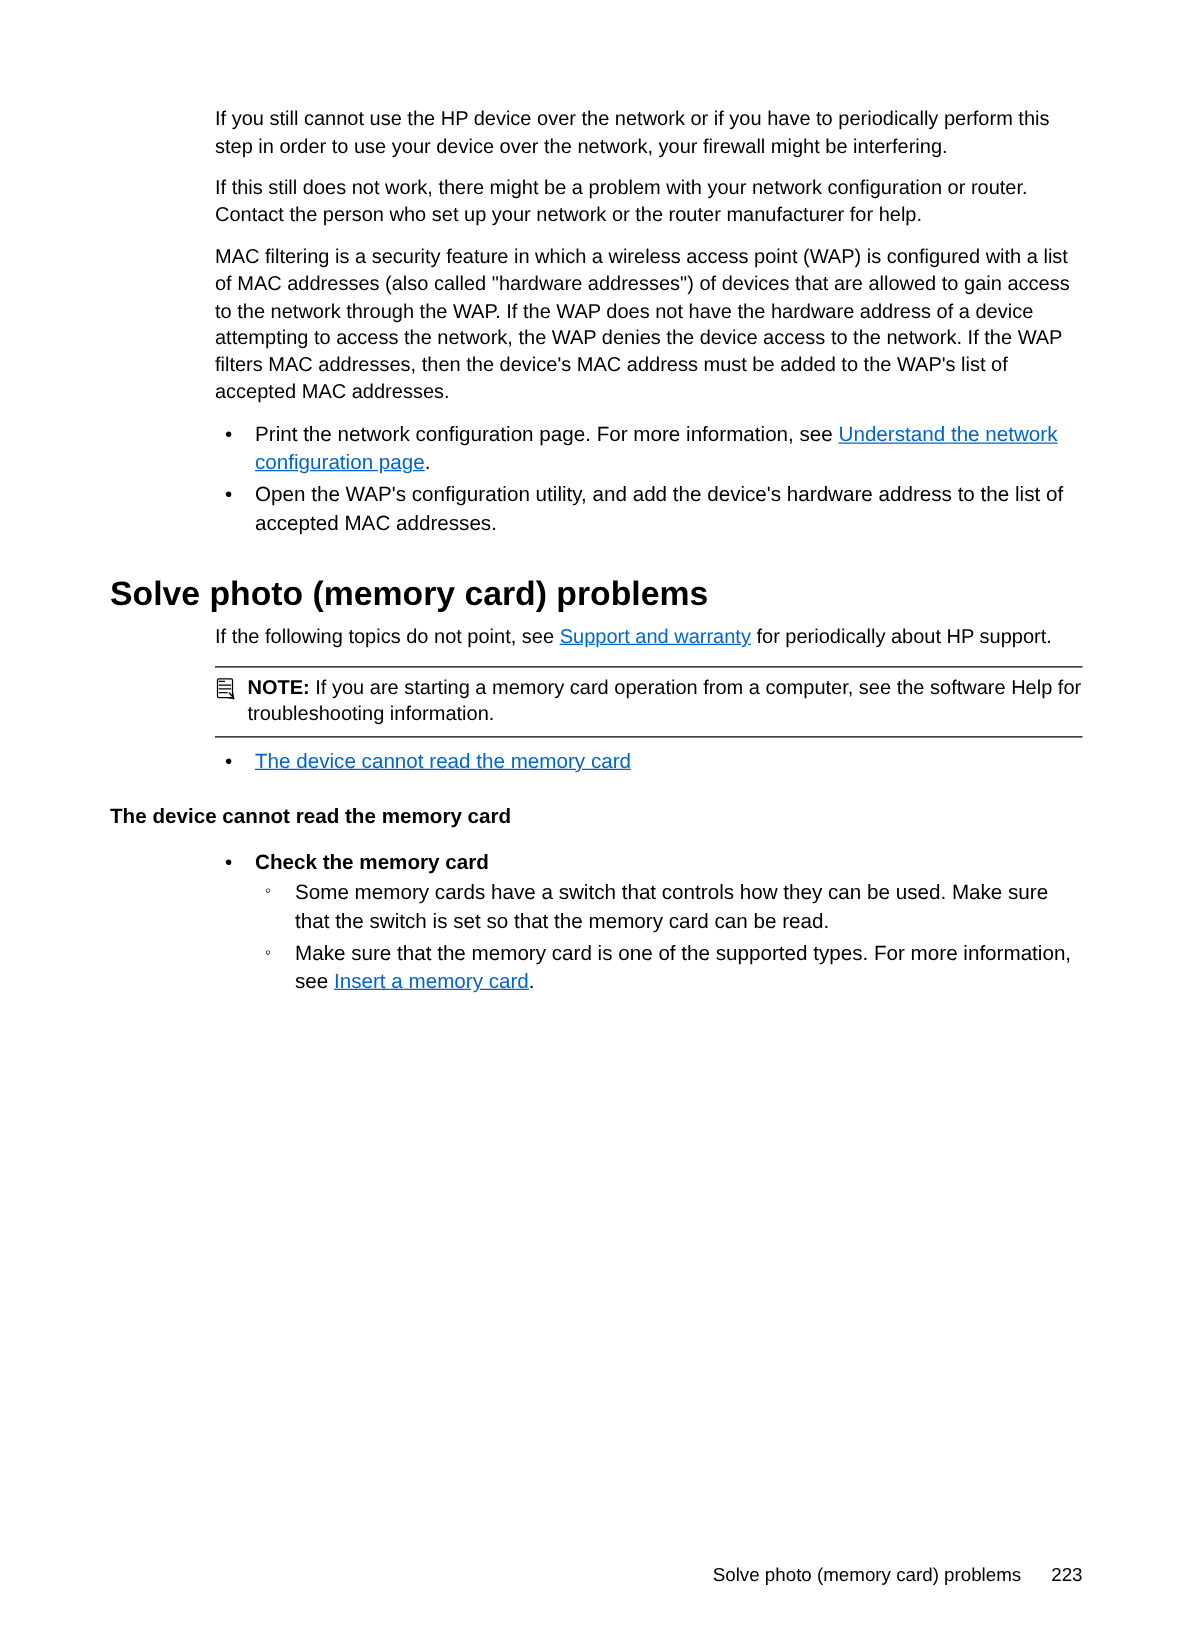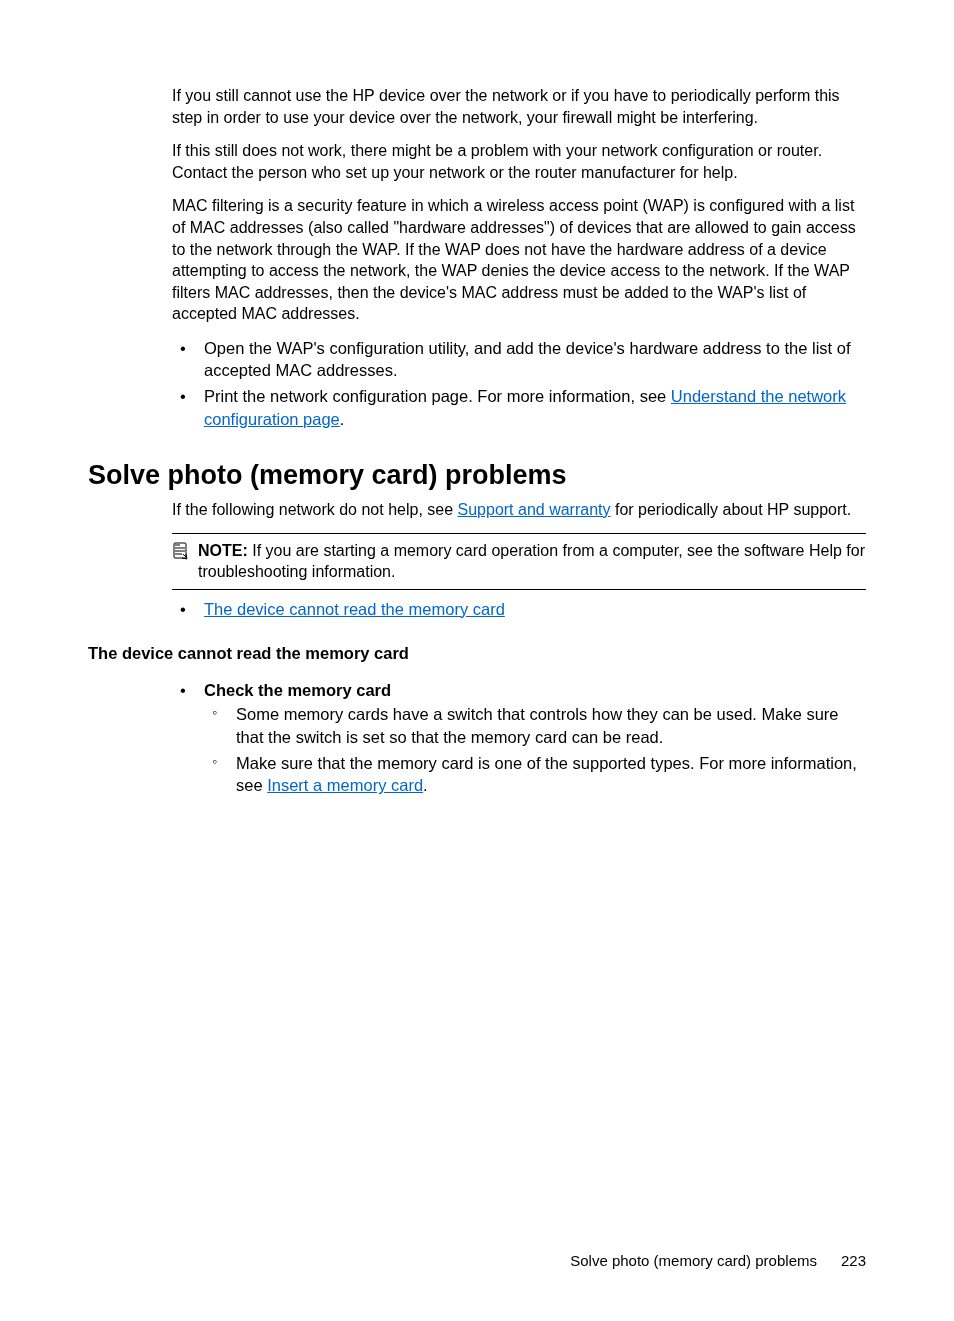--- a/index.html
+++ b/index.html
@@ -123,32 +123,32 @@
 
 <div class="page">
 
   <div class="indent1">
     <p class="para">If you still cannot use the HP device over the network or if you have to periodically perform this step in order to use your device over the network, your firewall might be interfering.</p>
     <p class="para">If this still does not work, there might be a problem with your network configuration or router. Contact the person who set up your network or the router manufacturer for help.</p>
 
     <p class="para">MAC filtering is a security feature in which a wireless access point (WAP) is configured with a list of MAC addresses (also called "hardware addresses") of devices that are allowed to gain access to the network through the WAP. If the WAP does not have the hardware address of a device attempting to access the network, the WAP denies the device access to the network. If the WAP filters MAC addresses, then the device's MAC address must be added to the WAP's list of accepted MAC addresses.</p>
 
     <ul class="bullets">
-      <li>Open the WAP's configuration utility, and add the device's hardware address to the list of accepted MAC addresses.</li>
       <li>
         <span>Print the network configuration page. For more information, see </span><a class="xref" href="#">Understand the network configuration page</a><span>.</span>
       </li>
+      <li>Open the WAP's configuration utility, and add the device's hardware address to the list of accepted MAC addresses.</li>
     </ul>
   </div>
 
   <h2 class="h2">Solve photo (memory card) problems</h2>
 
   <div class="indent2">
     <p class="para">
-      <span>If the following network do not help, see </span><a class="xref" href="#">Support and warranty</a><span> for periodically about HP support.</span>
+      <span>If the following topics do not point, see </span><a class="xref" href="#">Support and warranty</a><span> for periodically about HP support.</span>
     </p>
 
     <div class="noteblock">
       <div class="note-row">
         <span class="note-icon">
           <svg width="18" height="18" viewBox="0 0 18 18">
             <rect x="2" y="1" width="12" height="15" rx="1" ry="1" fill="none" stroke="#000" stroke-width="1"></rect>
             <path d="M3 3 L8 3 M3 6 L13 6 M3 9 L13 9 M3 12 L10 12" stroke="#000" stroke-width="1"></path>
             <path d="M11 12 L14 15 M14 12 L15 17 L10 16" fill="none" stroke="#000" stroke-width="1"></path>
           </svg>

